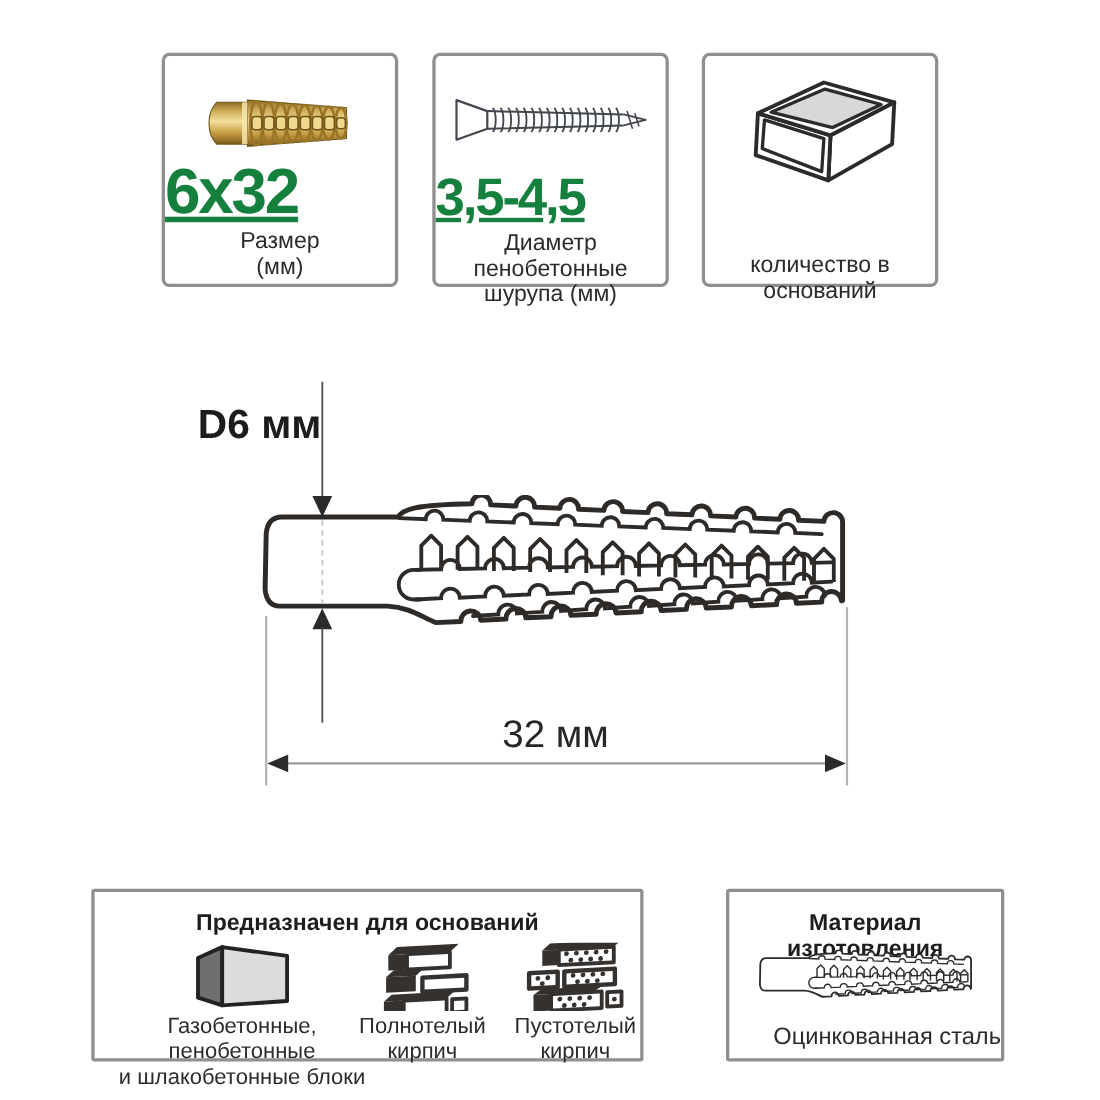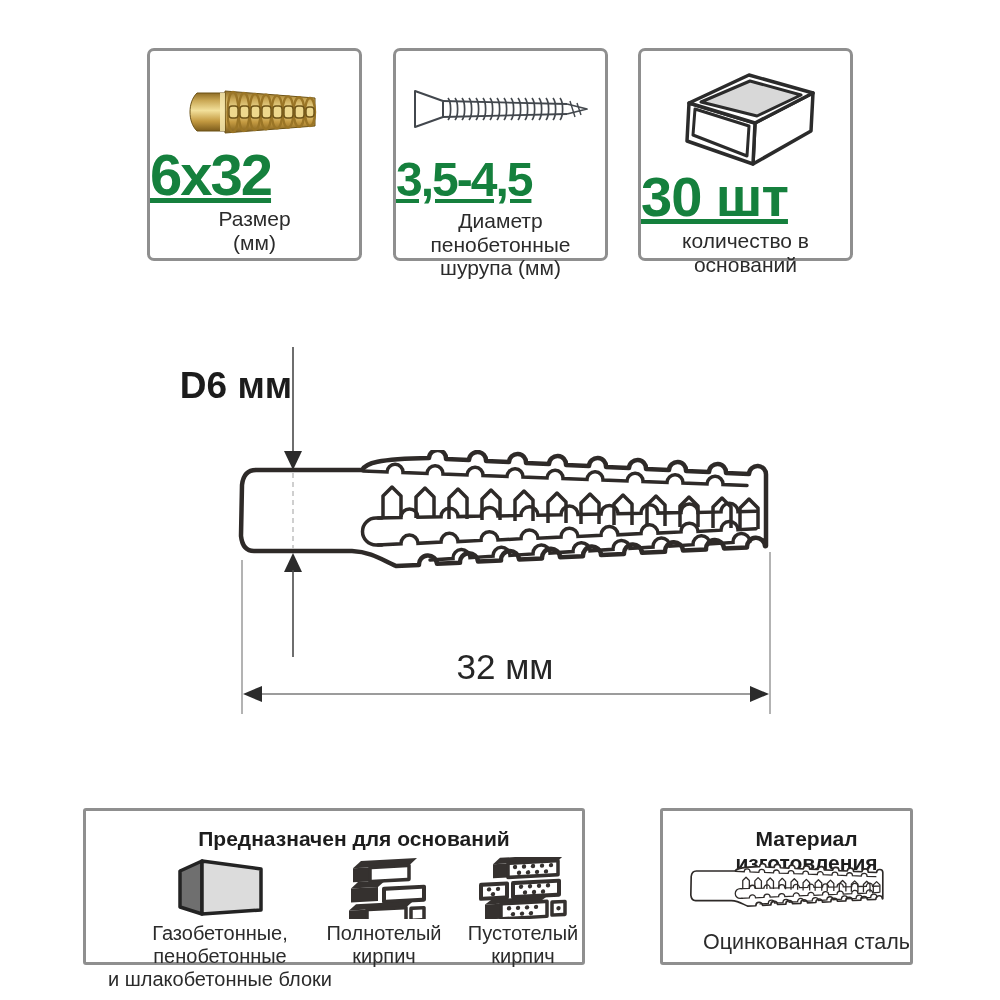--- a/index.html
+++ b/index.html
@@ -19,21 +19,21 @@
   .spec-label{
     position:absolute;left:0;width:100%;text-align:center;
     font-size:21px;line-height:1.12;color:#2b2b2b;
   }
   .bottom-box{
     position:absolute;top:808px;height:157px;box-sizing:border-box;
     border:3px solid #8f8f8f;border-radius:3px;background:#fff;
   }
   .bottom-title{
     position:absolute;top:16px;left:0;width:100%;text-align:center;
-    font-size:21px;font-weight:700;color:#1d1d1d;padding-left:20px;
+    font-size:21px;font-weight:700;color:#1d1d1d;
   }
   .base-col{position:absolute;top:46px;text-align:center;}
   .base-icon{height:62px;display:flex;align-items:center;justify-content:center;margin-bottom:3px;}
   .base-label{font-size:20px;line-height:1.15;color:#2b2b2b;}
   .mat-icon{position:absolute;top:52px;left:0;width:100%;display:flex;justify-content:center;}
   .mat-value{position:absolute;top:119px;left:0;width:100%;text-align:right;font-size:21.5px;color:#2b2b2b;}
   svg text{font-family:"Liberation Sans",sans-serif;}
   .diagram-svg{position:absolute;left:170px;top:338px;}
   .hidden-defs{position:absolute;width:0;height:0;overflow:hidden;}
 </style>
@@ -170,21 +170,20 @@
     <svg width="150" height="102" viewBox="0 0 150 102">
       <g stroke="#2b2b2b" stroke-width="3.5" stroke-linejoin="round" fill="#ffffff">
         <polygon points="84,58 142,28 140,66 82,99"></polygon>
         <polygon points="18,38 84,58 82,99 16,76"></polygon>
         <polygon points="18,38 78,10 142,28 84,58"></polygon>
         <polygon points="30,37 79,16 130,30 86,51" fill="#d8d8d8" stroke-width="3"></polygon>
         <polygon points="24,44 78,61 76,91 22,70" fill="none" stroke-width="3"></polygon>
       </g>
     </svg>
   </div>
-  <div class="spec-value" style="top:118px;font-size:56px;letter-spacing:-1px">30 шт</div>
   <div class="spec-label" style="top:178px">
     <div>количество в оснований</div>
   </div>
 </div>
 
 <svg class="diagram-svg" width="650" height="385" viewBox="170 338 650 385">
 
   <line x1="242" y1="560" x2="242" y2="714" stroke="#b3b3b3" stroke-width="2"></line>
   <line x1="770" y1="552" x2="770" y2="714" stroke="#b3b3b3" stroke-width="2"></line>
 

